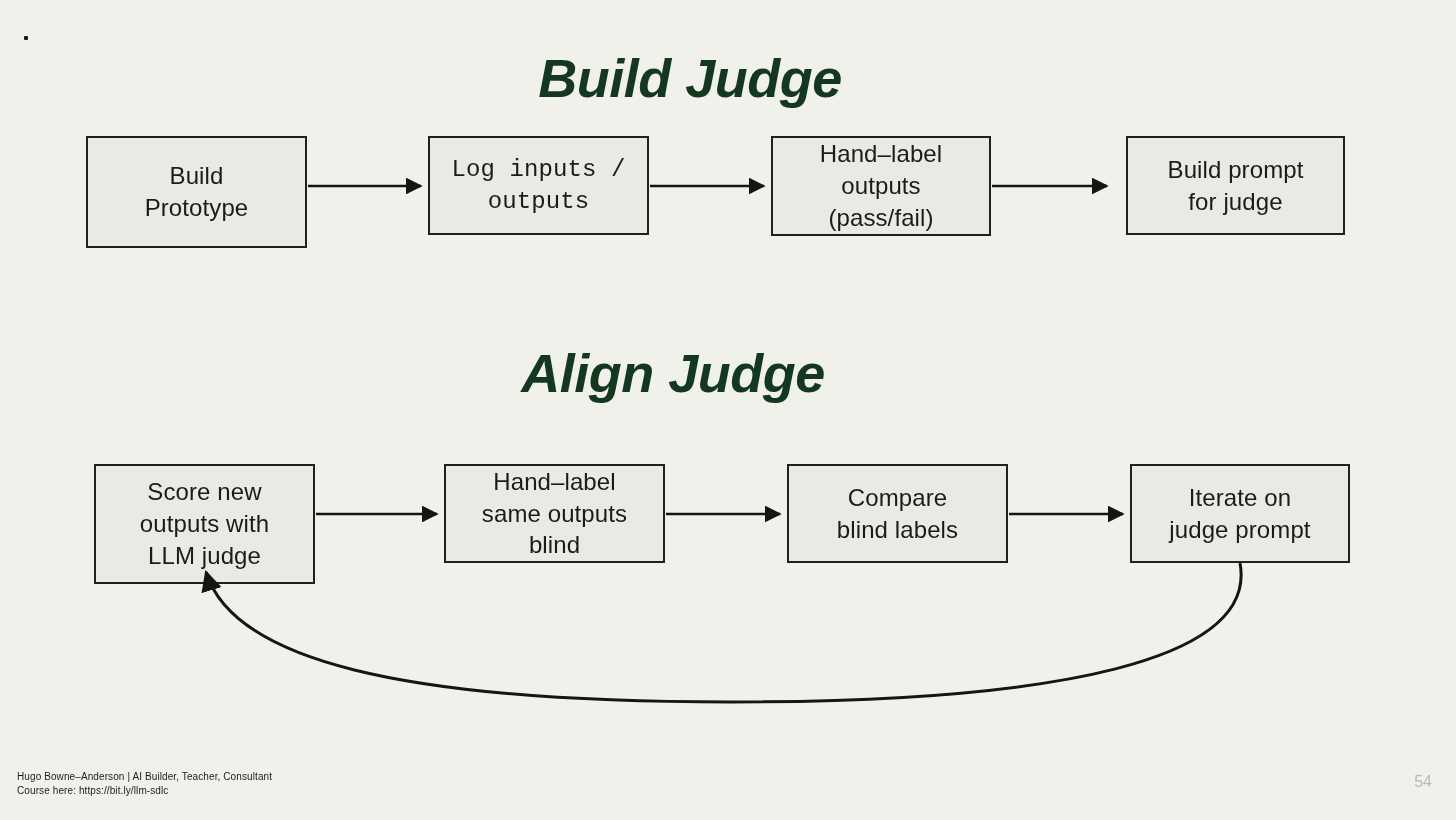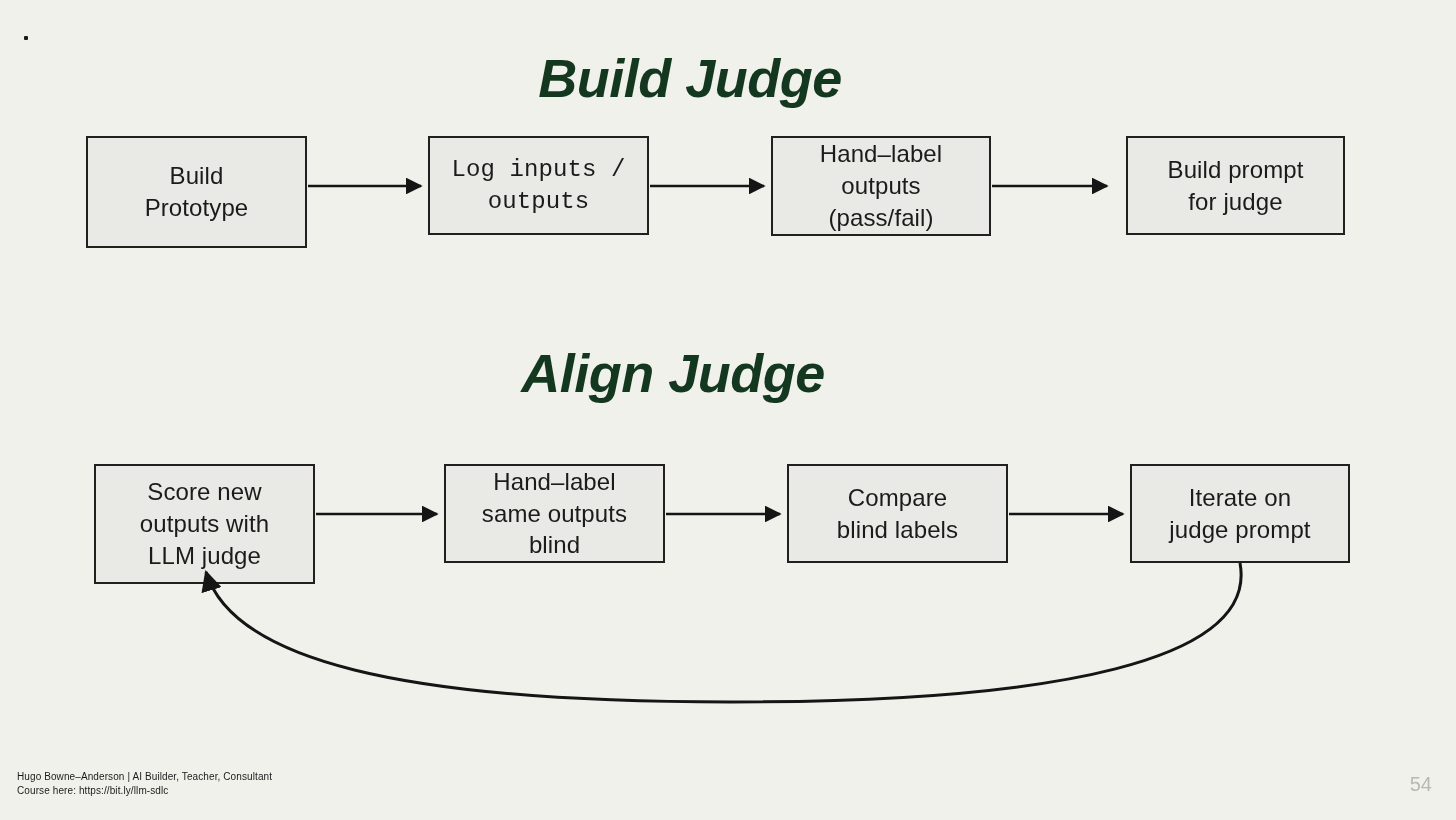--- a/index.html
+++ b/index.html
@@ -87,21 +87,21 @@
     font-size: 10px;
     line-height: 1.42;
     color: #1b1b1b;
     letter-spacing: 0.1px;
   }
   .footer div { white-space: nowrap; }
   .page-number {
     position: absolute;
     right: 24px;
     top: 773px;
-    font-size: 20px;
+    font-size: 16px;
     color: #b9b9b4;
   }
 </style>
 </head>
 <body>
 
 <div id="slide">
 
   <div class="dot"></div>
 

